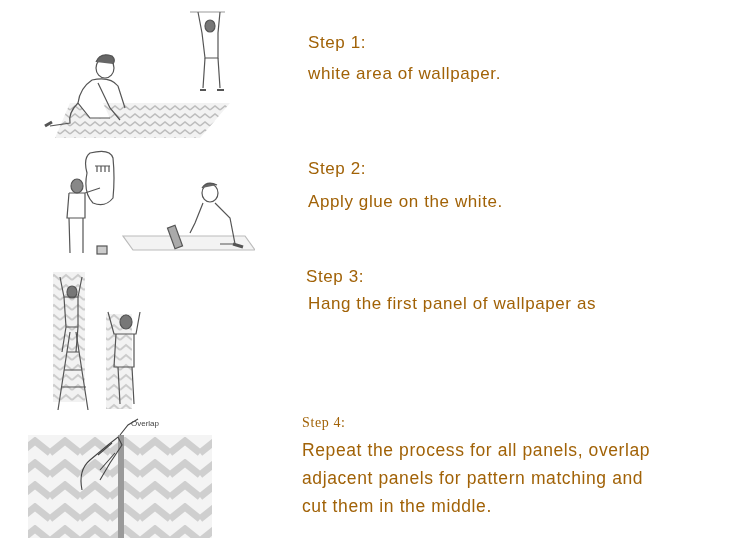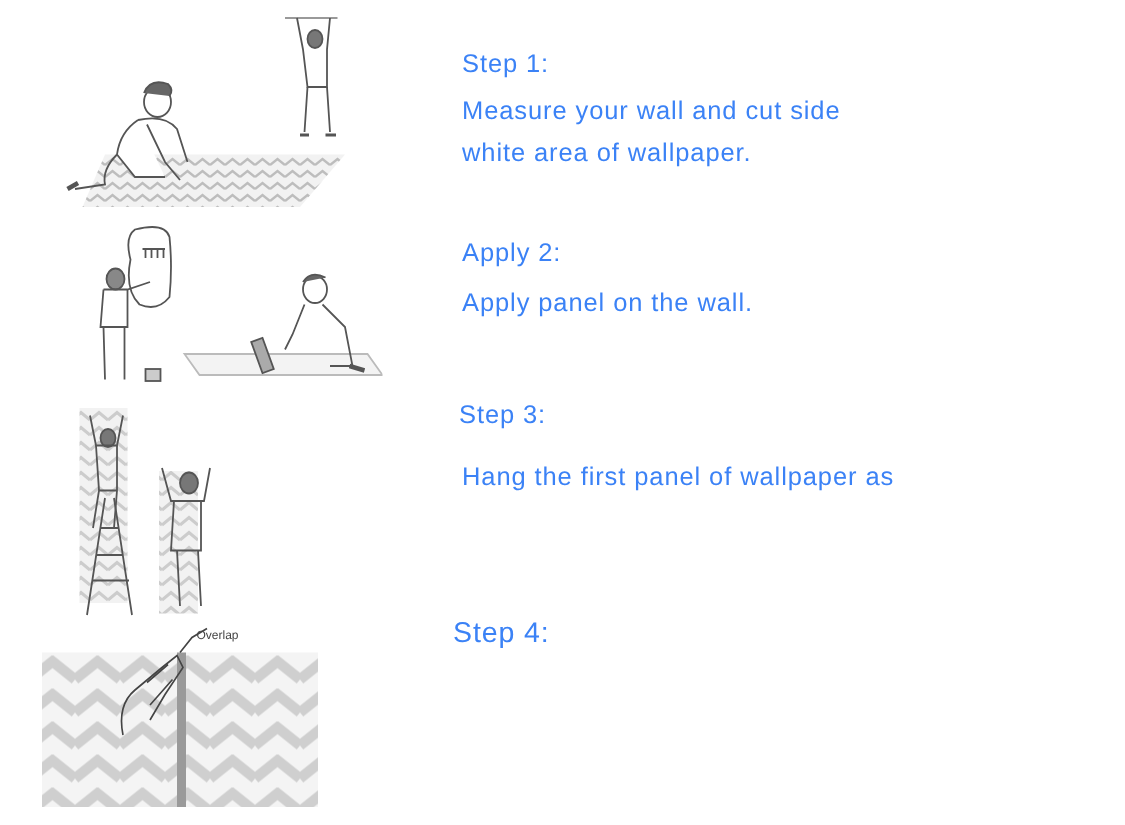--- a/index.html
+++ b/index.html
@@ -1,22 +1,22 @@
 <!DOCTYPE html>
 <html><head>
 <meta charset="utf-8">
 <style>
   html, body { margin: 0; padding: 0; background: #ffffff; }
   body { width: 750px; height: 550px; position: relative; overflow: hidden;
          font-family: "Liberation Sans", "DejaVu Sans", sans-serif; color: #3c3c3c; }
   .illus { position: absolute; }
-  .txt { position: absolute; color: #3b82f6; letter-spacing: 0.6px; }
+  .txt { position: absolute; color: #a16207; letter-spacing: 0.6px; }
   .title { font-size: 17px; line-height: 22px; }
   .body { font-size: 17px; line-height: 28px; }
-  .t4 .title { font-size: 19px; }
+  .t4 .title { font-size: 14px; font-family: Liberation Serif, serif; }
   .t4 .body { font-size: 17.5px; line-height: 28px; }
 </style>
 </head>
 <body>
 
 <svg class="illus" style="left:40px;top:8px" width="200" height="132" viewBox="0 0 200 132">
   <defs>
     <pattern id="herring" width="10" height="8" patternUnits="userSpaceOnUse">
       <rect width="10" height="8" fill="#f2f2f2"></rect>
       <path d="M0 6 L5 2 L10 6" stroke="#bdbdbd" stroke-width="1.6" fill="none"></path>
@@ -39,21 +39,20 @@
     <ellipse cx="170" cy="18" rx="5" ry="6" fill="#777"></ellipse>
     <path d="M158 4 L162 25 L165 50 L178 50 L178 25 L180 4"></path>
     <path d="M165 50 L163 80 M178 50 L180 80"></path>
     <path d="M160 82 L166 82 M177 82 L184 82" stroke-width="2"></path>
   </g>
 </svg>
 
 <div class="txt" style="left:308px;top:32px">
   <div class="title">Step 1:</div>
   <div class="body" style="margin-top:6px">
-    <div>Measure your wall and cut side</div>
     <div>white area of wallpaper.</div>
   </div>
 </div>
 
 <svg class="illus" style="left:55px;top:148px" width="200" height="115" viewBox="0 0 200 115">
   <g stroke="#555" stroke-width="1.2" fill="none">
 
     <path d="M35 5 Q55 0 58 10 Q60 30 58 50 Q50 60 38 55 Q28 45 32 25 Q28 10 35 5 Z" fill="#fff"></path>
     <path d="M40 18 L55 18 M42 18 L42 24 M46 18 L46 24 M50 18 L50 24 M54 18 L54 24"></path>
 
@@ -66,23 +65,23 @@
 
     <ellipse cx="155" cy="45" rx="8" ry="9" fill="#fff"></ellipse>
     <path d="M147 40 Q152 32 162 37" fill="#666"></path>
     <path d="M148 55 L140 75 L135 85 M160 55 L175 70 L180 96 L165 96"></path>
     <path d="M178 96 L188 99" stroke-width="3"></path>
     <rect x="116" y="78" width="8" height="22" transform="rotate(-20 120 89)" fill="#aaa"></rect>
   </g>
 </svg>
 
 <div class="txt" style="left:308px;top:158px">
-  <div class="title">Apply 2:</div>
+  <div class="title">Step 2:</div>
   <div class="body" style="margin-top:8px">
-    <div>Apply panel on the wall.</div>
+    <div>Apply glue on the white.</div>
   </div>
 </div>
 
 <svg class="illus" style="left:48px;top:272px" width="110" height="140" viewBox="0 0 110 140">
   <defs>
     <pattern id="chev3" width="12" height="10" patternUnits="userSpaceOnUse">
       <rect width="12" height="10" fill="#f2f2f2"></rect>
       <path d="M0 8 L6 3 L12 8" stroke="#cccccc" stroke-width="2" fill="none"></path>
     </pattern>
   </defs>
@@ -96,21 +95,21 @@
     <path d="M12 5 L16 25 L30 25 L34 5"></path>
     <path d="M16 25 L18 55 L30 55 L30 25 M18 55 L14 80 M30 55 L28 80"></path>
 
     <ellipse cx="78" cy="50" rx="6" ry="7" fill="#777"></ellipse>
     <path d="M60 40 L66 62 L88 62 L92 40 M68 62 L66 95 L86 95 L86 62 M70 95 L72 132 M84 95 L86 132"></path>
   </g>
 </svg>
 
 <div class="txt" style="left:306px;top:266px">
   <div class="title">Step 3:</div>
-  <div class="body" style="margin-top:16px;left:2px;position:relative">
+  <div class="body" style="margin-top:2px;left:2px;position:relative">
     <div>Hang the first panel of wallpaper as</div>
   </div>
 </div>
 
 <svg class="illus" style="left:20px;top:415px" width="220" height="130" viewBox="0 0 220 130">
   <defs>
     <pattern id="chev4" width="30" height="22" patternUnits="userSpaceOnUse">
       <rect width="30" height="22" fill="#f4f4f4"></rect>
       <path d="M0 16 L15 4 L30 16" stroke="#cfcfcf" stroke-width="7" fill="none"></path>
     </pattern>
@@ -121,13 +120,18 @@
   <g stroke="#444" stroke-width="1.1" fill="none">
     <path d="M100 20 L108 10 L118 4"></path>
     <path d="M62 75 Q58 55 70 45 L88 30 L98 22 L102 30 L90 48 L80 65"></path>
     <path d="M78 40 L92 28 M80 55 L95 38"></path>
   </g>
   <text x="111" y="11" font-size="8" fill="#444" font-family="Liberation Sans, sans-serif">Overlap</text>
 </svg>
 
 <div class="txt t4" style="left:302px;top:412px">
   <div class="title">Step 4:</div>
+  <div class="body" style="margin-top:2px">
+    <div>Repeat the process for all panels, overlap</div>
+    <div>adjacent panels for pattern matching and</div>
+    <div>cut them in the middle.</div>
+  </div>
 </div>
 
 </body></html>

